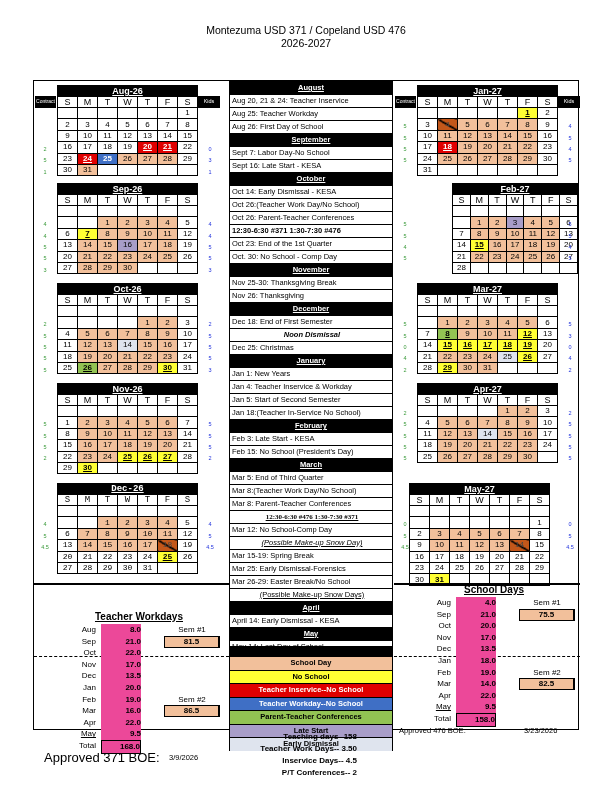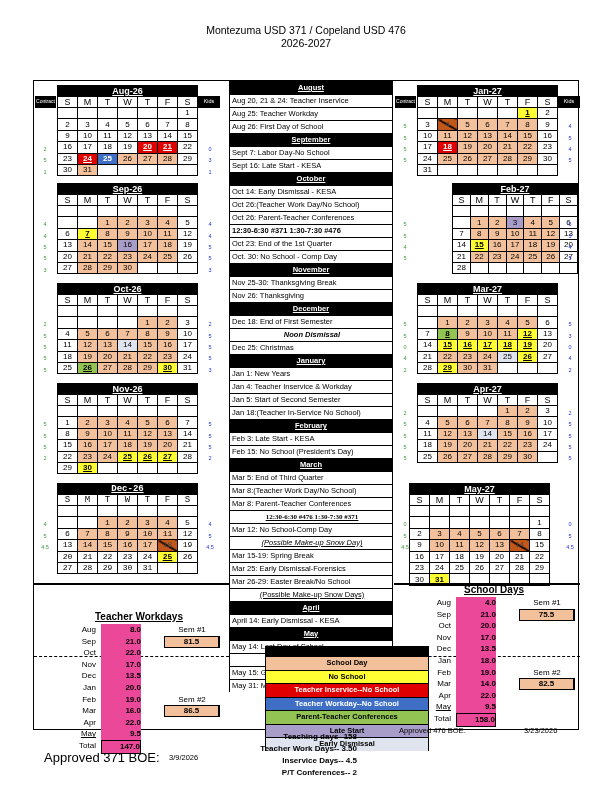--- a/index.html
+++ b/index.html
@@ -27,21 +27,21 @@
   .x  { background: #c3571a; background-image: linear-gradient(to top right, transparent 45%, #000 46%, #000 54%, transparent 55%); color: #444; }
 
   .ev { position: absolute; left: 0; width: 164px; }
   .ev div { height: 13px; font-size: 7.5px; line-height: 12px; border: 1px solid #000; border-bottom: none; padding-left: 2px; white-space: nowrap; overflow: hidden; }
   .ev .hd { background: #000; color: #fff; font-weight: bold; text-align: center; text-decoration: underline; padding: 0; }
   .ev .it { font-style: italic; font-weight: bold; text-align: center; }
   .ev .bold { font-weight: bold; }
   .ev .ctr { text-align: center; text-decoration: underline; }
   .ev .serif { font-family: "Liberation Serif", serif; font-weight: bold; font-size: 7px; }
 
-  .legend { position: absolute; left: 195px; top: 565px; width: 164px; margin-left: 36px; }
+  .legend { position: absolute; left: 195px; top: 565px; width: 164px; }
   .legend div { height: 13.5px; font-size: 7.5px; line-height: 12px; font-weight: bold; text-align: center; border: 1px solid #000; border-bottom: none; }
   .stats { position: absolute; left: 195px; top: 650px; width: 164px; font-size: 8px; font-weight: bold; text-align: right; padding-right: 36px; }
   .stats div { height: 12px; line-height: 12px; }
 
   .summary { position: absolute; width: 190px; font-size: 8px; }
   .summary .stitle { text-align: center; font-weight: bold; font-size: 10px; text-decoration: underline; height: 13px; }
   .srow { position: relative; height: 11.6px; }
   .srow .m { position: absolute; left: 22px; width: 30px; text-align: right; line-height: 11.6px; }
   .srow .v { position: absolute; left: 57px; width: 40px; background: #ec4899; text-align: right; font-weight: bold; line-height: 11.6px; border-bottom: 1px solid #000; }
   .srow .semL { position: absolute; left: 118px; width: 60px; text-align: center; line-height: 11.6px; }
@@ -1057,21 +1057,21 @@
       <div class="srow">
         <span class="m" style="">Apr</span>
         <span class="v">22.0</span>
       </div>
       <div class="srow">
         <span class="m" style="text-decoration:underline;">May</span>
         <span class="v">9.5</span>
       </div>
       <div class="srow">
         <span class="m">Total</span>
-        <span class="v total">147.0</span>
+        <span class="v total">168.0</span>
       </div>
       <div class="srow">
         <span style="position:absolute;left:0;line-height:11.6px;font-size:13px;">Approved 371 BOE:</span>
         <span style="position:absolute;left:125px;line-height:11.6px;font-size:7.5px;">3/9/2026</span>
       </div>
     </div>
   <div class="summary" id="sdays" style="left:365px; top:503px;">
       <div class="stitle">School  Days</div>
       <div class="srow">
         <span class="m" style="">Aug</span>

